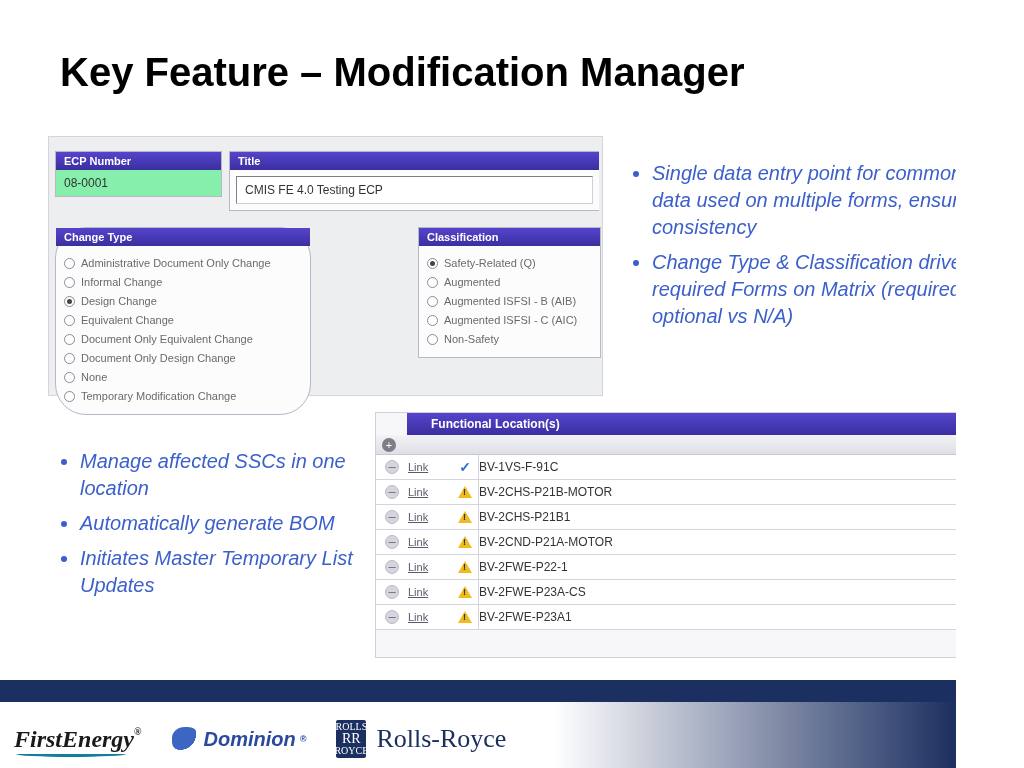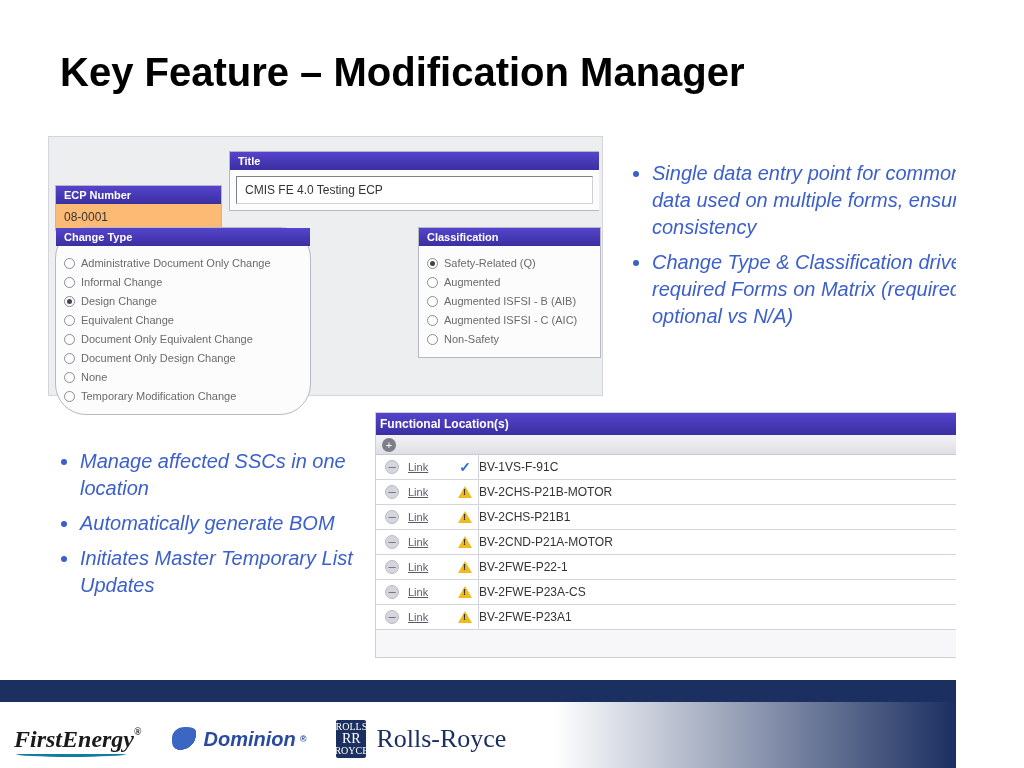--- a/index.html
+++ b/index.html
@@ -13,23 +13,23 @@
   .panel-header {
     background: linear-gradient(#5544cc, #3a2fa0);
     color: #fff; font-size: 11px; font-weight: bold;
     padding: 3px 8px; font-family: Verdana, Arial, sans-serif;
   }
   .panel-body { padding: 8px; font-size: 11px; color: #555; font-family: Verdana, Arial, sans-serif; }
 
   
   .shot-top { position: absolute; left: 48px; top: 136px; width: 555px; height: 260px; background: #edeef0; border: 1px solid #d4d5da; }
   .shot-top .panel { position: absolute; }
-  .p-ecp   { left: 6px;  top: 14px;  width: 167px; margin-top: 34px; }
+  .p-ecp   { left: 6px;  top: 14px;  width: 167px; }
   .p-title { left: 180px; top: 14px;  width: 370px; border-right: none; }
-  .p-ecp .panel-body { background: #fdba74; padding: 6px 8px; font-size: 12px; color: #333; }
+  .p-ecp .panel-body { background: #86efac; padding: 6px 8px; font-size: 12px; color: #333; }
   .p-title .panel-body { background: #fff; padding: 6px 8px; font-size: 12px; color: #333; border: 1px inset #d0d0dc; margin: 4px; }
   .p-title .panel-body-wrap { padding: 2px; }
 
   .p-change { left: 6px;  top: 90px; width: 256px; border-radius: 31px; }
   .p-site   { left: 270px; top: 90px; width: 92px;  }
   .p-class  { left: 369px; top: 90px; width: 183px; }
 
   .opt-row { display: flex; align-items: center; gap: 6px; padding: 1px 0; color: #6a6a6a; font-size: 11px; line-height: 17px; }
   .radio, .check { width: 11px; height: 11px; border: 1px solid #8a8a9a; background: #fff; display: inline-block; flex-shrink: 0; }
   .radio { border-radius: 50%; position: relative; }
@@ -39,21 +39,21 @@
 
   
   .bullets { position: absolute; font-size: 20px; font-style: italic; color: #3b5fcb; line-height: 1.35; }
   .bullets ul { margin: 0; padding-left: 20px; }
   .bullets li { margin-bottom: 8px; }
   .bul-right { left: 632px; top: 160px; width: 360px; }
   .bul-left  { left: 60px;  top: 448px; width: 300px; }
 
   
   .shot-bot { position: absolute; left: 375px; top: 412px; width: 634px; height: 246px; background: #f7f7f9; border: 1px solid #cfcfdb; }
-  .shot-bot .panel-header { font-size: 12px; padding: 4px 4px; }
+  .shot-bot .panel-header { font-size: 12px; padding: 4px 24px; margin-left: 31px; }
   .fl-toolbar { background: linear-gradient(#f3f3f6, #dedfe5); height: 20px; border-bottom: 1px solid #c8c9d2; display:flex; align-items:center; padding-left:6px; }
   .plus-ico { width: 14px; height: 14px; border-radius: 50%; background: #7d7e8a; color: #fff; font-size: 11px; text-align: center; line-height: 14px; }
   .fl-rows { position: relative; height: 200px; overflow: hidden; }
   .fl-row { display: flex; align-items: center; height: 25px; border-bottom: 1px solid #d4d4de; background: #fff; font-family: Verdana, Arial, sans-serif; }
   .fl-row .cell-remove { width: 32px; display:flex; justify-content:center; }
   .minus-ico { width: 14px; height: 14px; border-radius: 50%; background: #d5d6dd; color: #6b6c77; font-size: 13px; text-align: center; line-height: 12px; border:1px solid #b9bac6; }
   .fl-row .cell-link { width: 44px; font-size: 11px; color: #5a5a6c; text-decoration: underline; font-weight: normal; }
   .fl-row .cell-icon { width: 26px; display:flex; justify-content:center; }
   .fl-row .cell-loc { flex: 1; font-size: 12px; color: #333; border-left: 1px solid #d4d4de; height:100%; display:flex; align-items:center; }
   .warn-ico { width:0; height:0; border-left:7px solid transparent; border-right:7px solid transparent; border-bottom:12px solid #f0bb1d; position:relative; }

